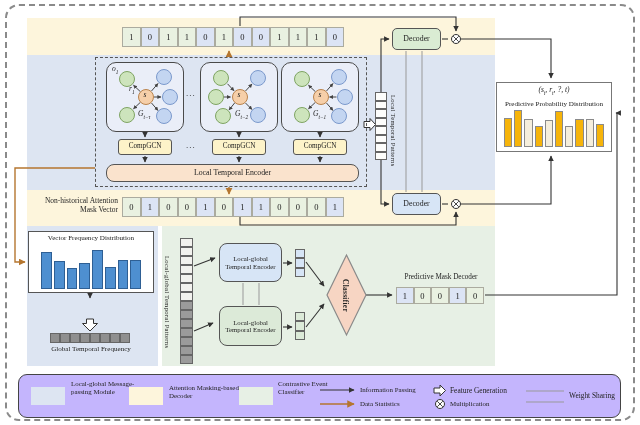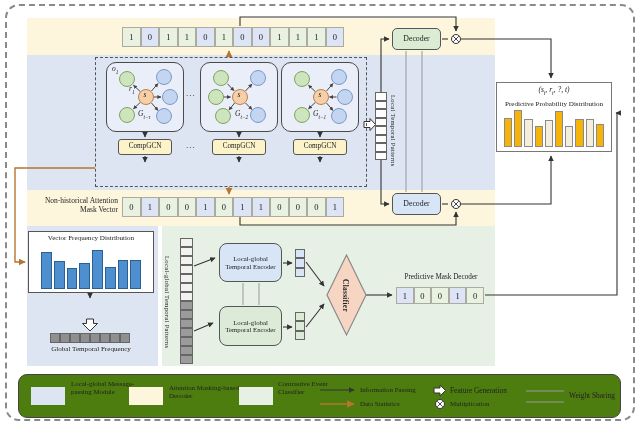--- a/index.html
+++ b/index.html
@@ -193,20 +193,23 @@
     <span>CompGCN</span>
     </div>
   <span class="abs comp" style="left:186px;top:140px;font-size:9px;letter-spacing:1px;">...</span>
   <div class="abs rbox comp" style="left:212px;top:139px;width:54px;height:16px;background:#fdf3c9;font-size:7.2px;border-radius:3px;">
     <span>CompGCN</span>
     </div>
   <div class="abs rbox comp" style="left:293px;top:139px;width:54px;height:16px;background:#fdf3c9;font-size:7.2px;border-radius:3px;">
     <span>CompGCN</span>
     </div>
 
+  <div class="abs rbox comp" style="left:106px;top:164px;width:253px;height:18px;background:#fae3cd;font-size:7.8px;border-radius:8px;">
+    <span>Local Temporal Encoder</span>
+    </div>
 
   <div class="abs stackv comp" style="left:375px;top:92px;width:12px;height:68px;">
       <div class="scell sc-white"></div>
       <div class="scell sc-white"></div>
       <div class="scell sc-white"></div>
       <div class="scell sc-white"></div>
       <div class="scell sc-white"></div>
       <div class="scell sc-white"></div>
       <div class="scell sc-white"></div>
       <div class="scell sc-white"></div>
@@ -322,21 +325,21 @@
 
   <div class="abs center comp" style="left:398px;top:273px;width:86px;font-size:7.2px;">Predictive Mask Decoder</div>
   <div class="abs vec comp" style="left:396px;top:287px;width:88px;height:17px;">
       <div class="mcell cb">1</div>
       <div class="mcell cg">0</div>
       <div class="mcell cg">0</div>
       <div class="mcell cb">1</div>
       <div class="mcell cg">0</div>
     </div>
 
-  <div class="abs comp" style="left:18px;top:374px;width:603px;height:44px;border:1.4px solid #444;border-radius:9px;box-sizing:border-box;background:#4d7c0f;">
+  <div class="abs comp" style="left:18px;top:374px;width:603px;height:44px;border:1.4px solid #444;border-radius:9px;box-sizing:border-box;background:#c4b5fd;">
     <div class="abs swatch r-blue" style="left:12px;top:12px;"></div>
     <div class="abs leg-lbl" style="left:52px;top:5px;width:80px;">Local-global Message-passing Module</div>
     <div class="abs swatch r-yellow" style="left:110px;top:12px;"></div>
     <div class="abs leg-lbl" style="left:150px;top:9px;width:86px;">Attention Masking-based Decoder</div>
     <div class="abs swatch r-green" style="left:220px;top:12px;"></div>
     <div class="abs leg-lbl" style="left:259px;top:5px;width:58px;">Contrastive Event Classifier</div>
 
     <svg class="abs" style="left:300px;top:11px;" width="40" height="8">
       <line x1="1" y1="4" x2="35" y2="4" stroke="#333" stroke-width="1.2" marker-end="url(#ah)"></line>
       </svg>

